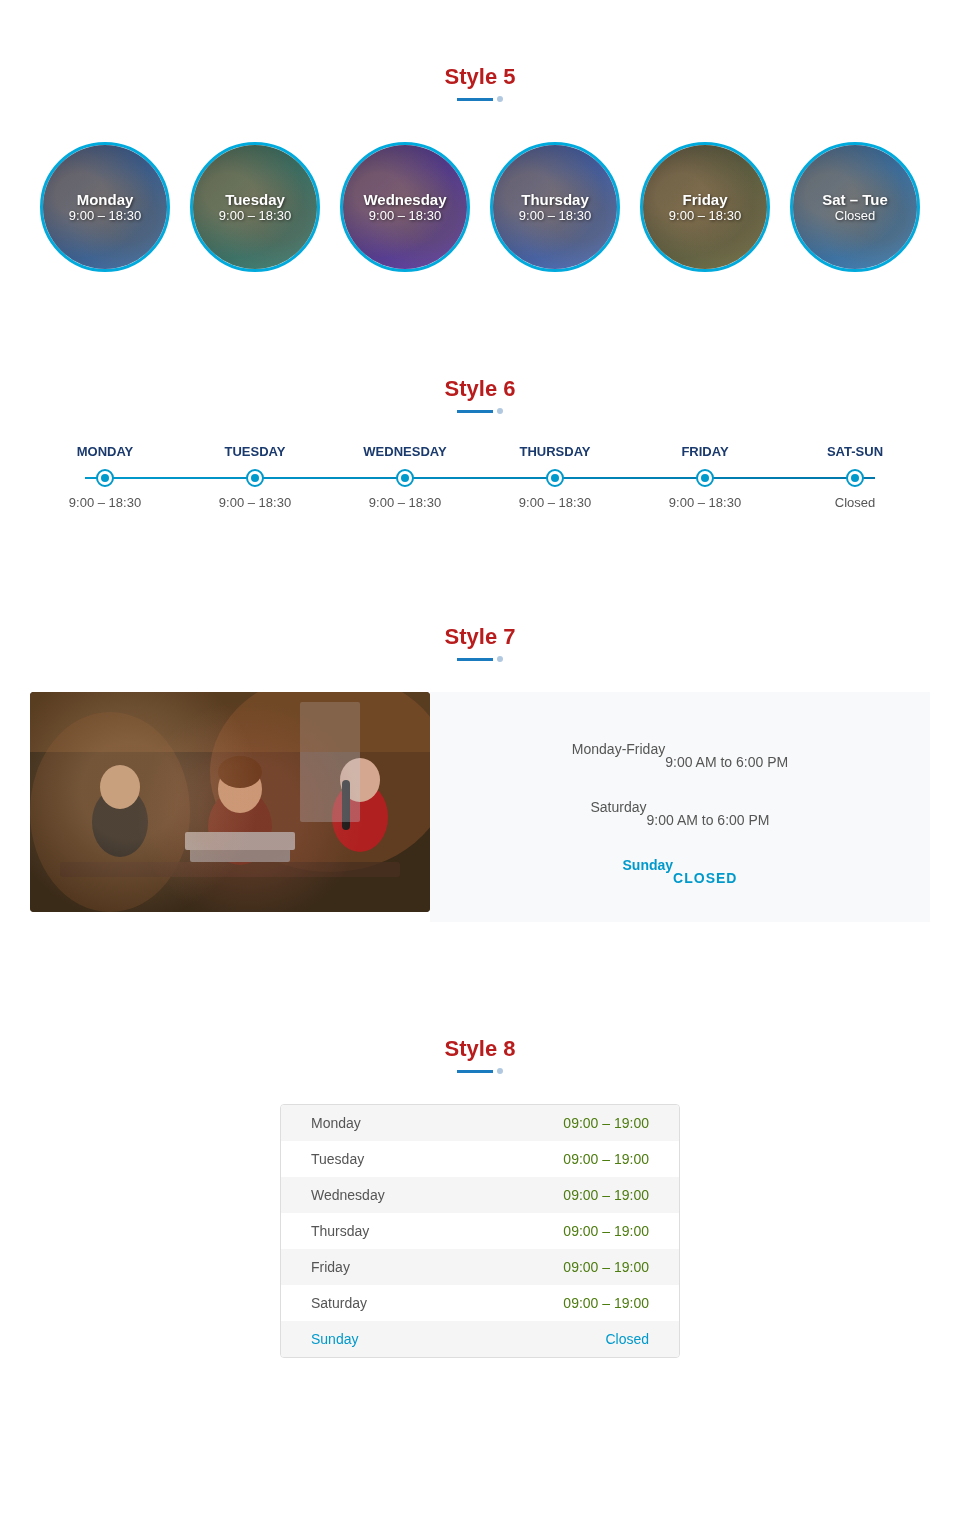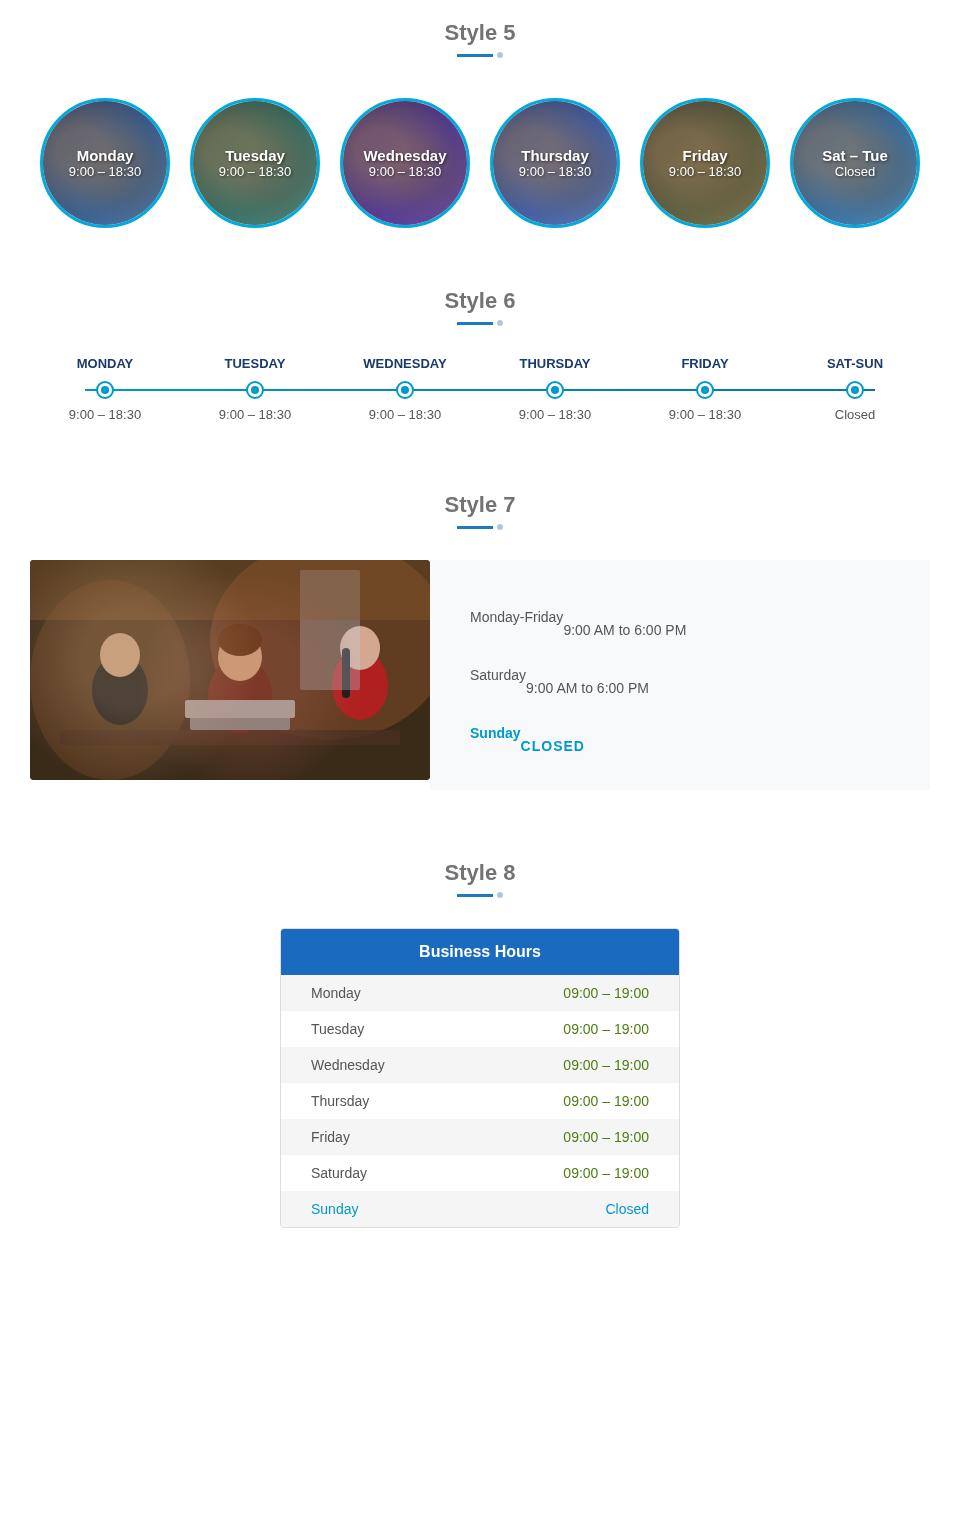--- a/index.html
+++ b/index.html
@@ -8,22 +8,22 @@
       background: #fff;
       color: #333;
       width: 960px;
     }
 
     
     .section-title {
       text-align: center;
       font-size: 22px;
       font-weight: bold;
-      color: #737373;
-      padding-top: 20px;
+      color: #b91c1c;
+      padding-top: 64px;
       margin-bottom: 6px;
     }
     .title-underline {
       display: flex;
       justify-content: center;
       align-items: center;
       gap: 4px;
       margin-bottom: 30px;
     }
     .title-underline .line {
@@ -197,21 +197,21 @@
       background: #f8f9fa;
       margin-left: 0;
       padding: 30px 40px;
       display: flex;
       flex-direction: column;
       justify-content: center;
       gap: 16px;
     }
     .style7-row {
       display: flex;
-      justify-content: flex-start;
+      justify-content: center;
       align-items: center;
     }
     .style7-day {
       font-size: 14px;
       color: #555;
     }
     .style7-day.highlight {
       color: #0099cc;
       font-weight: bold;
     }
@@ -419,21 +419,20 @@
     </div>
 </div>
 
 <h2 class="section-title">Style 8</h2>
 <div class="title-underline">
   <div class="line"></div>
   <div class="dot"></div>
 </div>
 
 <div class="style8-container">
-  <div class="style8-header">Business Hours</div>
   <div id="style8-rows">
       <div class="style8-row">
         <span class="day">Monday</span>
         <span class="hours">09:00 – 19:00</span>
       </div>
       <div class="style8-row">
         <span class="day">Tuesday</span>
         <span class="hours">09:00 – 19:00</span>
       </div>
       <div class="style8-row">

